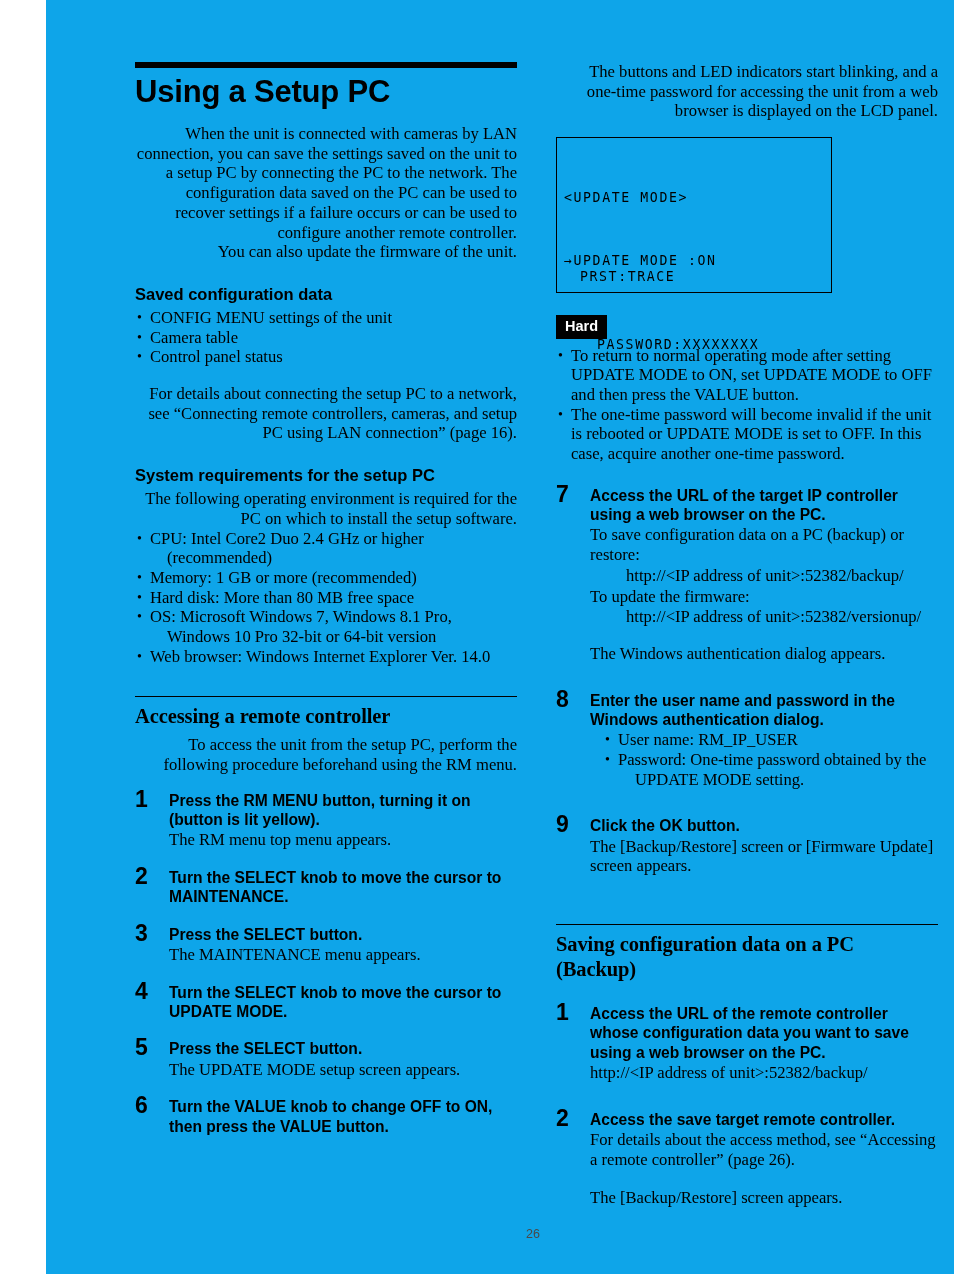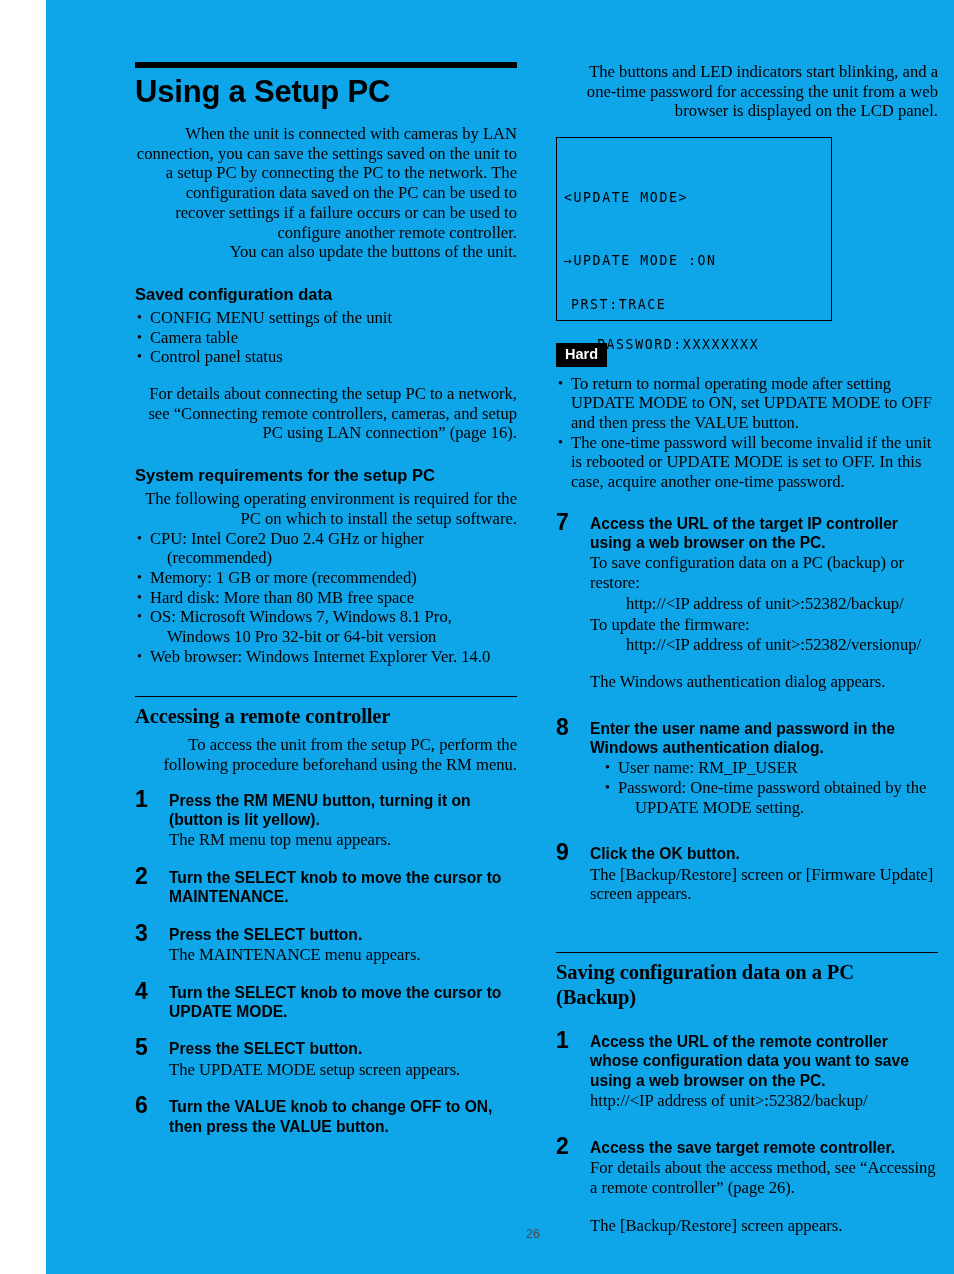--- a/index.html
+++ b/index.html
@@ -131,34 +131,34 @@
     padding-left: 36px;
   }
   .step ul.bul { margin-top: 1px; }
   .step ul.bul > li { padding-left: 16px; }
   .step ul.bul > li::before { left: 3px; }
 
   
   .lcd {
     box-sizing: border-box;
     width: 276px;
-    height: 184px;
+    height: 156px;
     border: 1.6px solid #000;
     padding: 7px 0 0 7px;
     font-family: "DejaVu Sans Mono", monospace;
     font-size: 13.2px;
     line-height: 21px;
     letter-spacing: 1.6px;
     white-space: pre;
     position: relative;
   }
   .lcd .l-pass { margin-top: 21px; padding-left: 33px; }
   .lcd .l-foot {
     position: absolute;
-    left: 14px;
+    left: 23px;
     bottom: 5px;
   }
 
   
   .notes-badge {
     display: inline-block;
     background: #000;
     color: #fff;
     font-family: "Liberation Sans", sans-serif;
     font-weight: bold;
@@ -186,21 +186,21 @@
 
 <div class="page">
 
   <div class="col col-left" style="top:62px;">
 
     <div class="rule-thick"></div>
 
     <h1 class="title">Using a Setup PC</h1>
 
     <p class="body">When the unit is connected with cameras by LAN connection, you can save the settings saved on the unit to a setup PC by connecting the PC to the network. The configuration data saved on the PC can be used to recover settings if a failure occurs or can be used to configure another remote controller.</p>
-    <p class="body">You can also update the buttons of the unit.</p>
+    <p class="body">You can also update the firmware of the unit.</p>
 
     <div class="spacer-lg"></div>
 
     <h3 class="sub">Saved configuration data</h3>
     <ul class="bul">
       <li><span>CONFIG MENU settings of the unit</span></li>
       <li><span>Camera table</span></li>
       <li><span>Control panel status</span></li>
     </ul>
 

